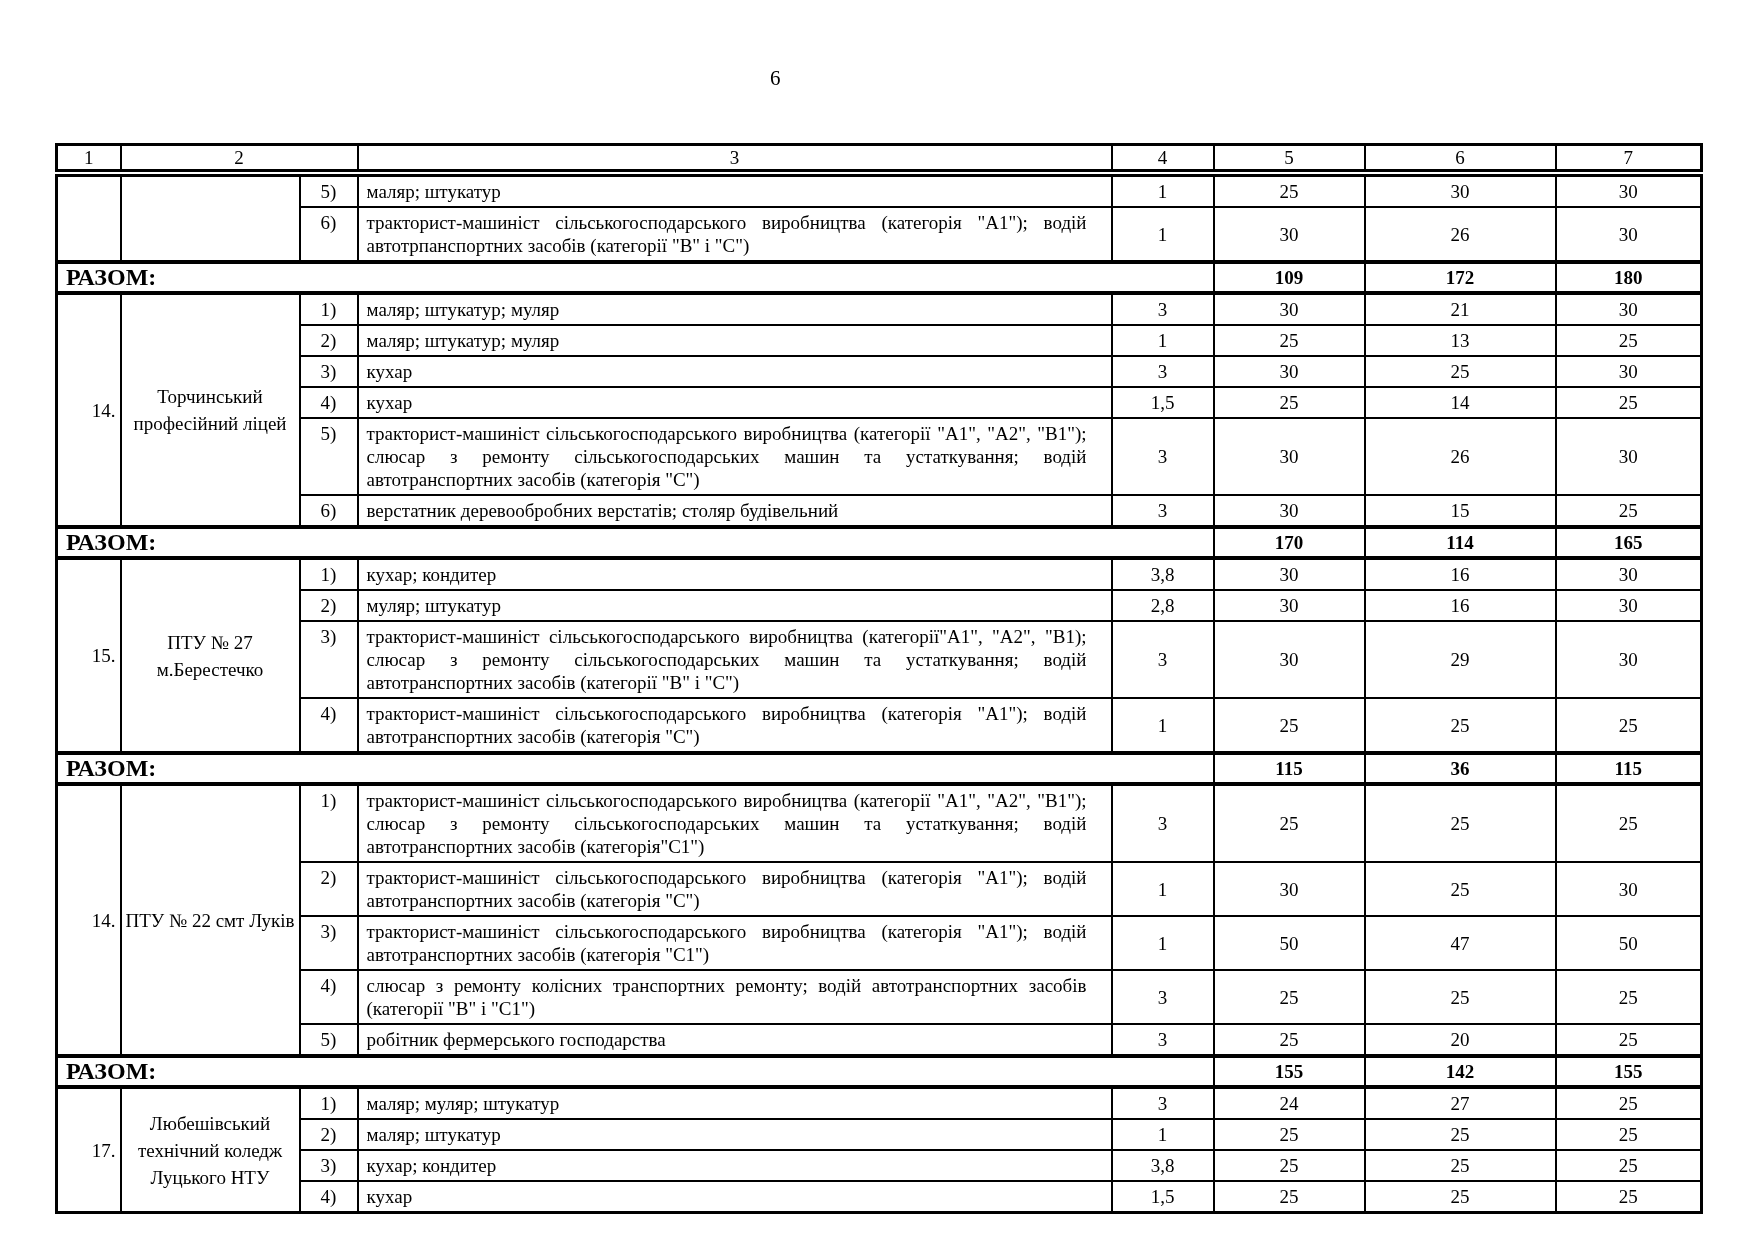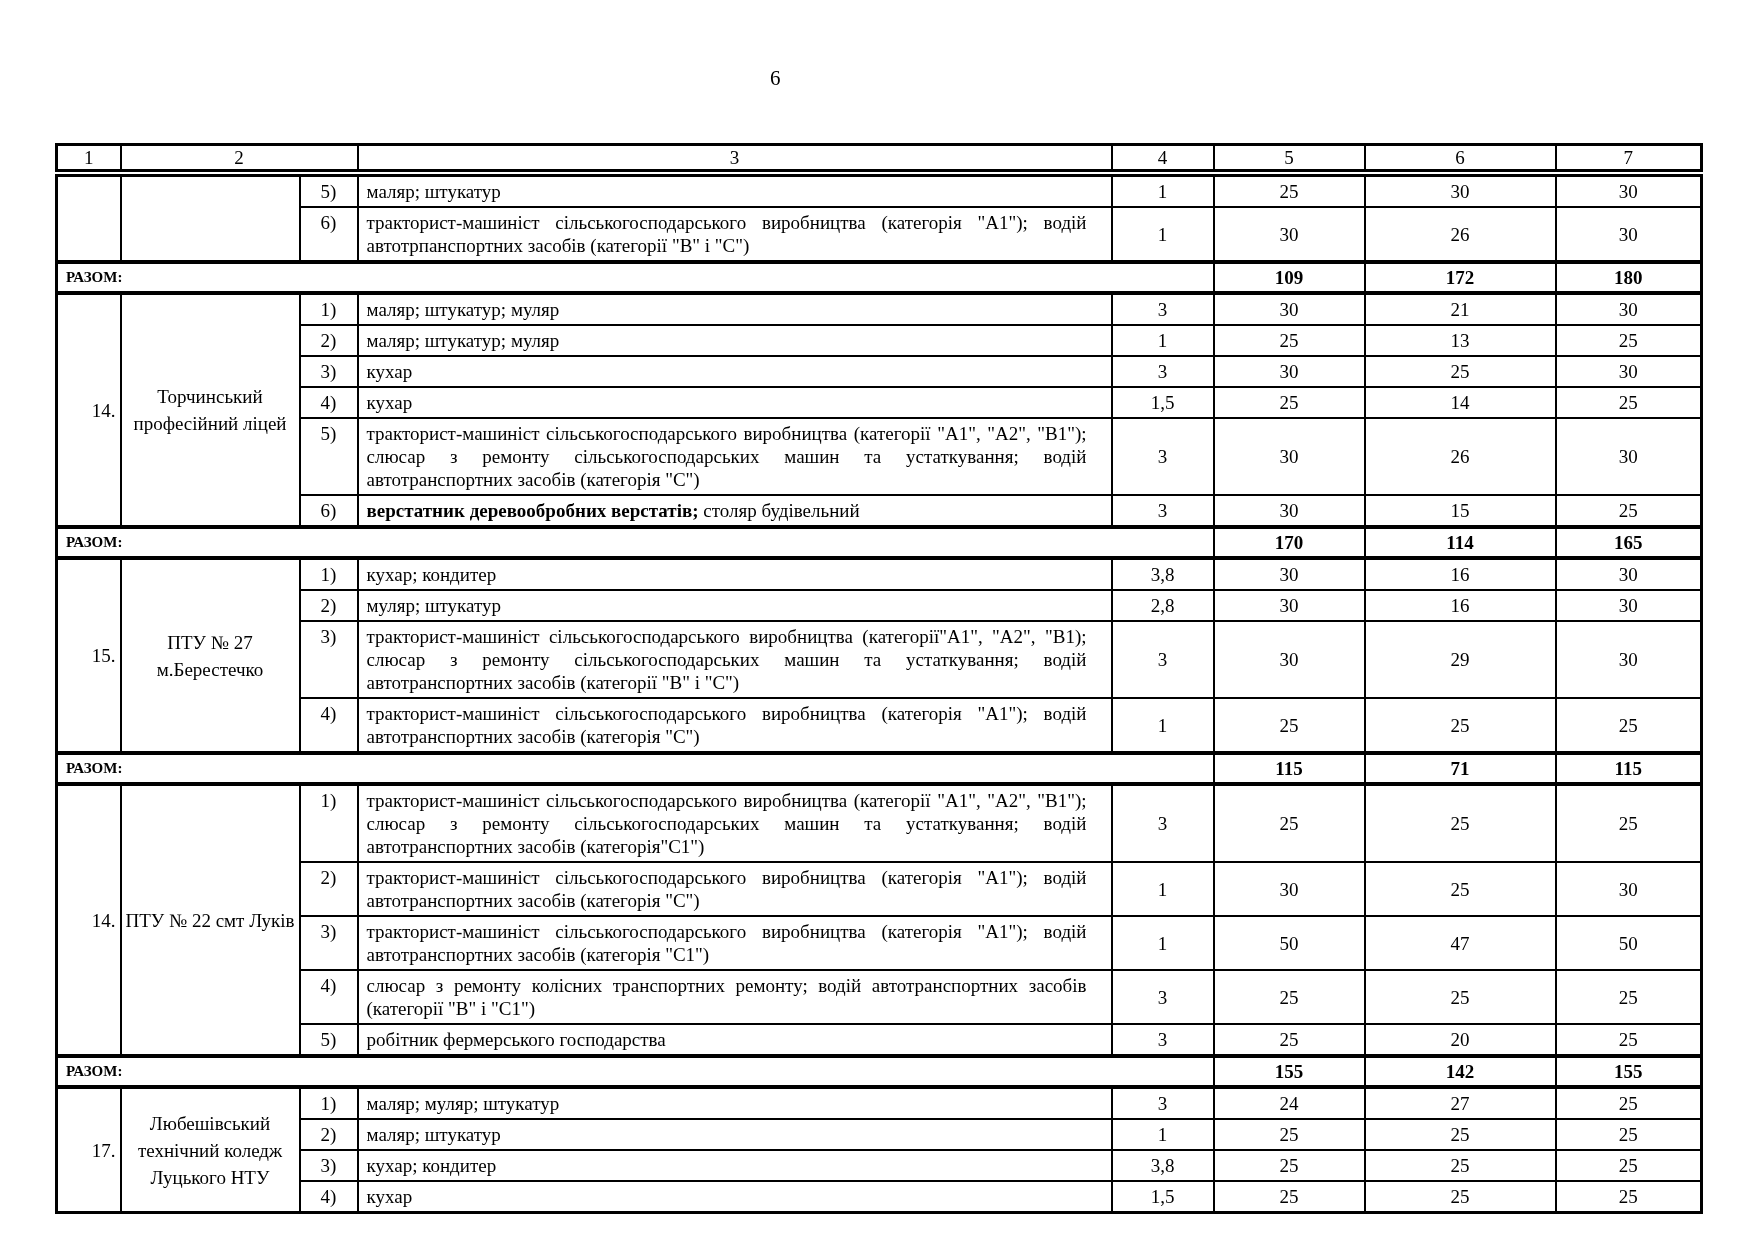--- a/index.html
+++ b/index.html
@@ -27,22 +27,22 @@
     vertical-align: middle;
     word-wrap: break-word;
   }
   thead th { border-bottom: 8px double #000; height: 28px; padding: 0 2px; }
   td.c-secnum { text-align: right; vertical-align: middle; }
   td.c-inst { text-align: center; line-height: 27px; padding: 2px 3px; }
   td.c-sub { text-align: center; vertical-align: top; padding-top: 3px; }
   td.c-prof { text-align: justify; vertical-align: top; padding: 3px 24px 3px 8px; }
   td.c-val { text-align: center; }
   tr.total-row td { border-top: 4px solid #000; border-bottom: 4px solid #000; font-weight: bold; }
-  td.c-total-label { text-align: left; padding-left: 8px; font-size: 15px; }
-  b.prof-bold { font-weight: bold; }
+  td.c-total-label { text-align: left; padding-left: 8px; font-size: 24px; }
+  b.prof-bold { font-weight: normal; }
 </style>
 </head>
 <body>
 
 <div class="page-number">6</div>
 
 <table class="doc">
   <colgroup>
     <col style="width:64px">
     <col style="width:179px">
@@ -175,21 +175,21 @@
         <td class="c-sub">4)</td>
         <td class="c-prof">тракторист-машиніст сільськогосподарського виробництва (категорія "А1"); водій автотранспортних засобів (категорія "С")</td>
         <td class="c-val">1</td>
         <td class="c-val">25</td>
         <td class="c-val">25</td>
         <td class="c-val">25</td>
       </tr>
       <tr class="total-row">
         <td class="c-total-label" colspan="5">РАЗОМ:</td>
         <td class="c-val">115</td>
-        <td class="c-val">71</td>
+        <td class="c-val">36</td>
         <td class="c-val">115</td>
       </tr>
       <tr>
         <td class="c-secnum" rowspan="5">14.</td>
         <td class="c-inst" rowspan="5">ПТУ № 22 смт Луків</td>
         <td class="c-sub">1)</td>
         <td class="c-prof">тракторист-машиніст сільськогосподарського виробництва (категорії "А1", "А2", "В1"); слюсар з ремонту сільськогосподарських машин та устаткування; водій автотранспортних засобів (категорія"С1")</td>
         <td class="c-val">3</td>
         <td class="c-val">25</td>
         <td class="c-val">25</td>

